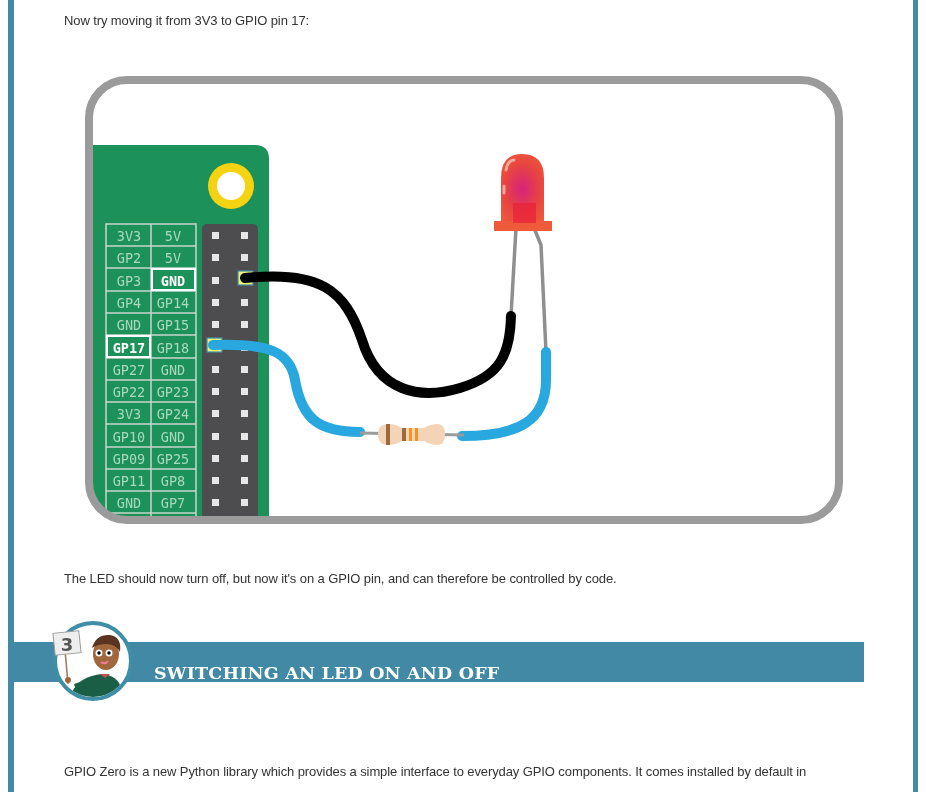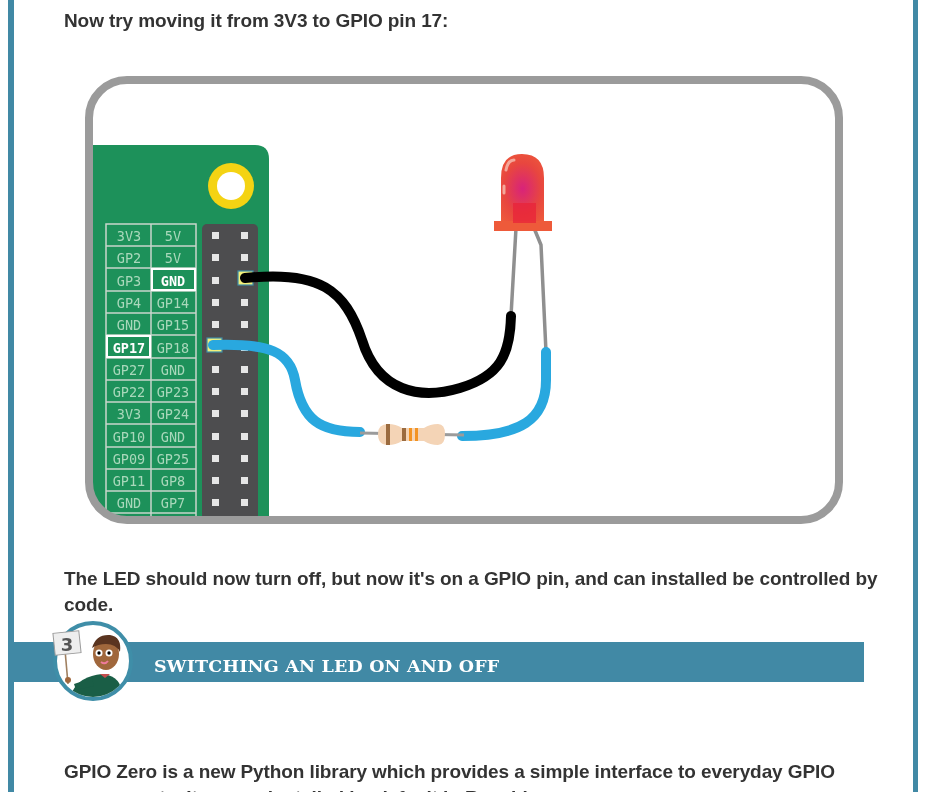--- a/index.html
+++ b/index.html
@@ -9,35 +9,35 @@
     color: #333333;
   }
   .page-border-left {
     position: absolute; left: 8px; top: 0; width: 6px; height: 792px; background: #4189a5;
   }
   .page-border-right {
     position: absolute; left: 913px; top: 0; width: 5px; height: 792px; background: #4189a5;
   }
   .para {
     position: absolute; left: 64px; margin: 0;
-    font-size: 19px; line-height: 26px; color: #333333; font-weight: 700;
+    font-size: 13px; line-height: 26px; color: #333333; font-weight: 400;
     letter-spacing: -0.1px;
   }
   #p1 { top: 8px; }
   #p2 { top: 566px; }
   #p3 { top: 759px; width: 800px; }
 
   .diagram { position: absolute; left: 0; top: 0; width: 926px; height: 560px; }
 
   .section-header {
     position: absolute; left: 14px; top: 642px; width: 850px; height: 40px;
     background: #4189a5;
   }
   .section-title {
-    position: absolute; left: 140px; top: 4px; line-height: 40px;
+    position: absolute; left: 140px; top: 11px; line-height: 40px;
     color: #ffffff; font-family: "DejaVu Serif", "Liberation Serif", serif;
     font-weight: bold; font-size: 17.5px; letter-spacing: 0.2px;
   }
   .section-badge {
     position: absolute; left: 52px; top: 620px; width: 82px; height: 82px;
   }
 </style>
 </head>
 <body>
 
@@ -174,21 +174,21 @@
 
   <g>
     <path d="M 497 225 L 497 221 L 501 221 L 501 178 Q 501 154 522 154 Q 544 154 544 178 L 544 221 L 551 221 L 551 231 L 494 231 Z" fill="url(#ledGlow)"></path>
     <rect x="494" y="221" width="58" height="10" fill="#ee5a3a"></rect>
     <rect x="513" y="203" width="23" height="20" fill="#e8233a" opacity="0.75"></rect>
     <path d="M 506 170 Q 508 160 514 160" stroke="#f4a79a" stroke-width="3" fill="none" stroke-linecap="round"></path>
     <line x1="504" y1="186" x2="504" y2="193" stroke="#f4a79a" stroke-width="3" stroke-linecap="round"></line>
   </g>
 </svg>
 
-<p class="para" id="p2">The LED should now turn off, but now it's on a GPIO pin, and can installed be controlled by code.</p>
+<p class="para" id="p2">The LED should now turn off, but now it's on a GPIO pin, and can therefore be controlled by code.</p>
 
 <div class="section-header">
   <span class="section-title">SWITCHING AN LED ON AND OFF</span>
 </div>
 
 <svg class="section-badge" viewBox="0 0 82 82" width="82" height="82">
   <circle cx="41" cy="41" r="38" fill="#ffffff" stroke="#3f8ea8" stroke-width="4"></circle>
   <clipPath id="badgeClip">
       <circle cx="41" cy="41" r="36"></circle>
     </clipPath>

